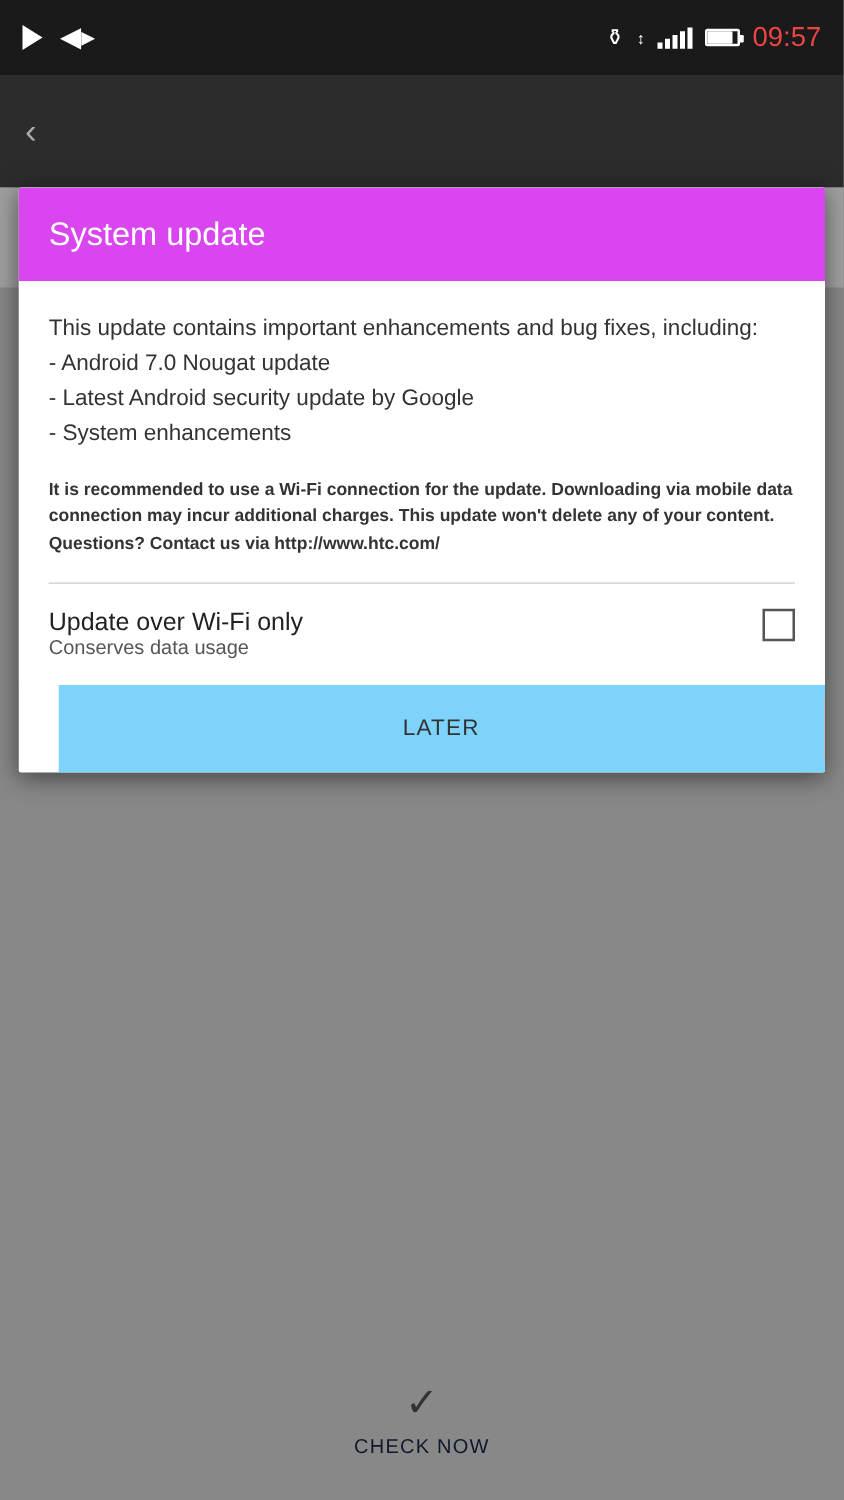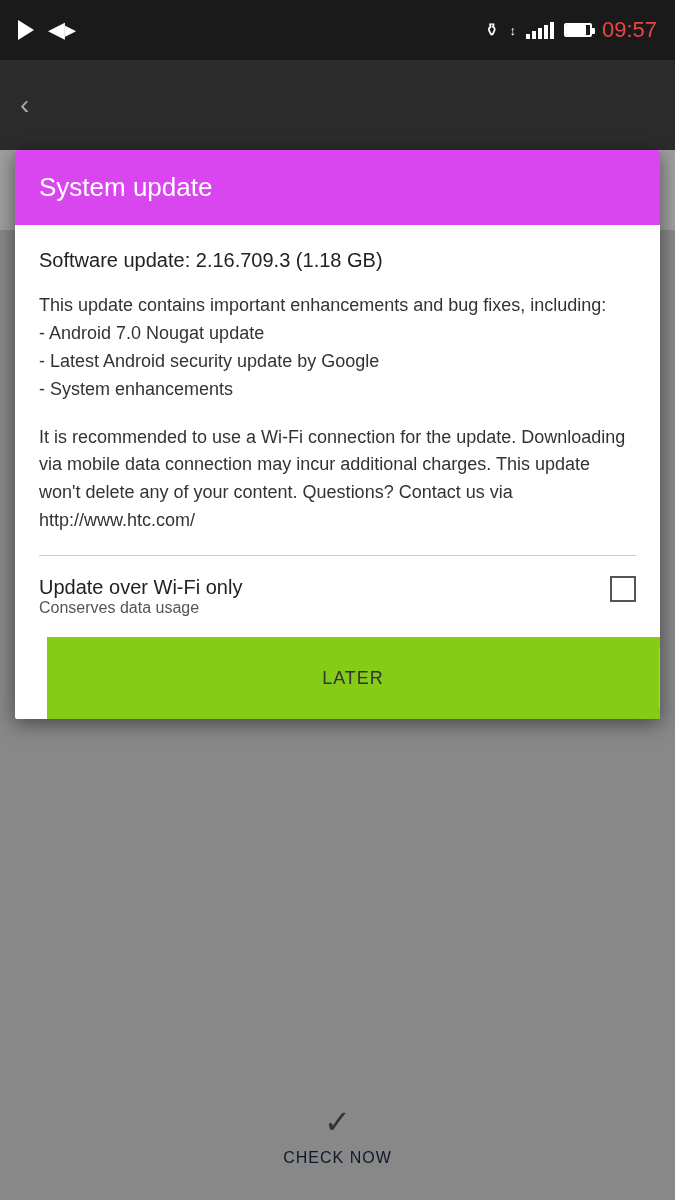--- a/index.html
+++ b/index.html
@@ -191,24 +191,25 @@
     }
 
     .update-description {
       font-size: 18px;
       color: #333;
       line-height: 1.55;
       margin-bottom: 20px;
     }
 
     .update-warning {
-      font-size: 18px;
+      font-size: 14px;
       color: #333;
       line-height: 1.55;
       margin-bottom: 4px;
+      font-weight: bold;
     }
 
     .dialog-divider {
       border: none;
       border-top: 1px solid #ccc;
       margin: 20px 0;
     }
 
     .wifi-row {
       display: flex;
@@ -223,23 +224,23 @@
       font-weight: 400;
     }
 
     .wifi-row-text .wifi-sub {
       font-size: 16px;
       color: #555;
     }
 
     
     .dialog-buttons {
-      background: #84cc16;
-      display: flex;
-      height: 82px;
+      background: #7dd3fc;
+      display: flex;
+      height: 70px;
       margin-left: 32px;
     }
 
     .dialog-btn {
       flex: 1;
       background: transparent;
       border: none;
       font-size: 18px;
       font-weight: 500;
       letter-spacing: 1px;
@@ -318,21 +319,20 @@
   <div class="checkbox-unchecked"></div>
 </div>
 
 <div class="dialog-overlay">
 
   <div class="dialog-header">
     <span class="dialog-header-title">System update</span>
   </div>
 
   <div class="dialog-body">
-    <div class="update-version">Software update: 2.16.709.3 (1.18 GB)</div>
     <div class="update-description">This update contains important enhancements and bug fixes, including:<br>- Android 7.0 Nougat update<br>- Latest Android security update by Google<br>- System enhancements</div>
     <div class="update-warning">It is recommended to use a Wi-Fi connection for the update. Downloading via mobile data connection may incur additional charges. This update won't delete any of your content. Questions? Contact us via http://www.htc.com/</div>
     <hr class="dialog-divider">
     <div class="wifi-row">
       <div class="wifi-row-text">
         <div class="wifi-title">Update over Wi-Fi only</div>
         <div class="wifi-sub">Conserves data usage</div>
       </div>
       <div class="checkbox-unchecked"></div>
     </div>

